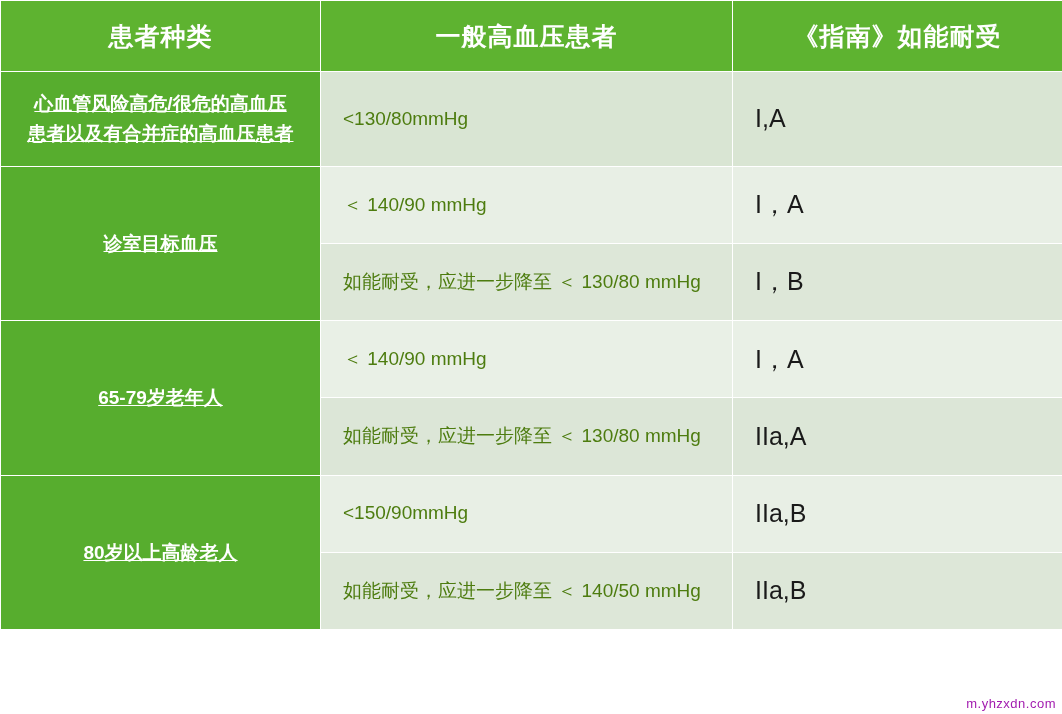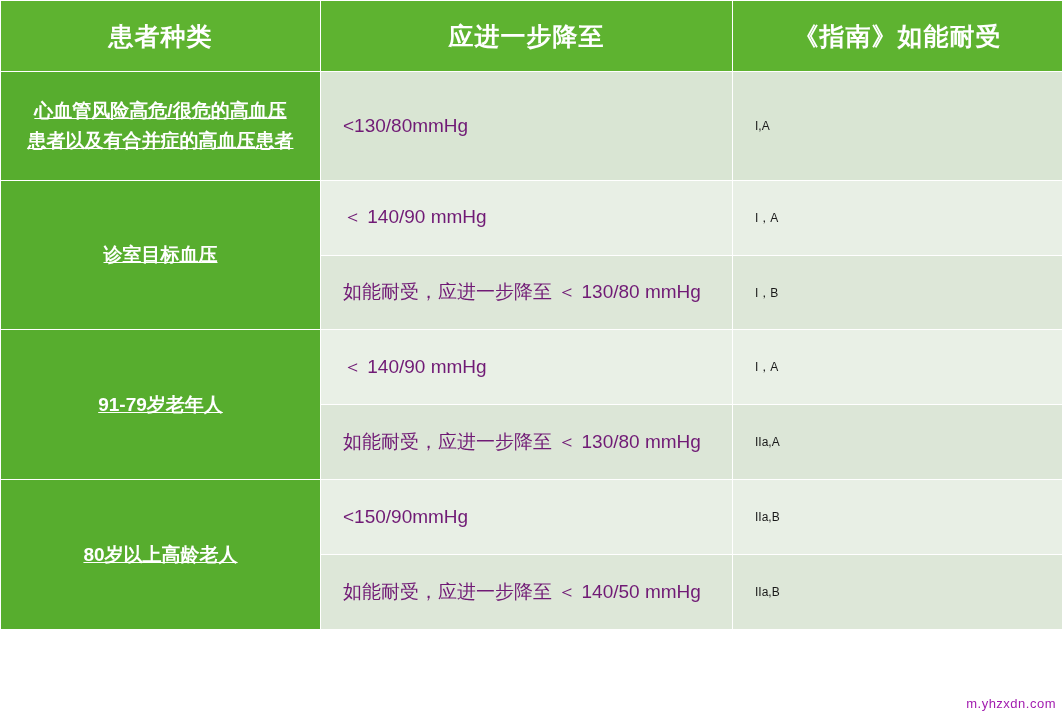--- a/index.html
+++ b/index.html
@@ -50,28 +50,28 @@
     font-weight: bold;
     text-align: center;
     vertical-align: middle;
     border: 1px solid #ffffff;
     line-height: 1.55;
     padding: 6px 24px;
     text-decoration: underline;
   }
   .val-cell {
     font-size: 19px;
-    color: #701a75;
+    color: #4d7c0f;
     vertical-align: middle;
     border: 1px solid #ffffff;
     padding: 10px 22px;
     line-height: 1.5;
   }
   .grade-cell {
-    font-size: 12px;
+    font-size: 25px;
     color: #1a1a1a;
     vertical-align: middle;
     border: 1px solid #ffffff;
     padding: 10px 22px;
     line-height: 1.5;
   }
   .shade-a { background: #d9e5d3; }
   .shade-b { background: #e8efe5; }
   .shade-c { background: #dde7d8; }
   .shade-d { background: #e9f0e6; }
@@ -94,21 +94,21 @@
 <div id="table-wrap">
   <table class="bp-table">
     <colgroup>
       <col class="c1">
         <col class="c2">
         <col class="c3">
     </colgroup>
     <thead>
       <tr>
         <th class="hdr-cell">患者种类</th>
-        <th class="hdr-cell">应进一步降至</th>
+        <th class="hdr-cell">一般高血压患者</th>
         <th class="hdr-cell">《指南》如能耐受</th>
       </tr>
     </thead>
     <tbody>
 
       <tr>
         <td class="cat-cell" rowspan="1">心血管风险高危/很危的高血压患者以及有合并症的高血压患者</td>
         <td class="val-cell shade-a">&lt;130/80mmHg</td>
         <td class="grade-cell shade-a">I,A</td>
       </tr>
@@ -117,21 +117,21 @@
         <td class="cat-cell" rowspan="2">诊室目标血压</td>
         <td class="val-cell shade-b">＜ 140/90 mmHg</td>
         <td class="grade-cell shade-b">I，A</td>
       </tr>
       <tr>
         <td class="val-cell shade-c">如能耐受，应进一步降至 ＜ 130/80 mmHg</td>
         <td class="grade-cell shade-c">I，B</td>
       </tr>
 
       <tr>
-        <td class="cat-cell" rowspan="2">91-79岁老年人</td>
+        <td class="cat-cell" rowspan="2">65-79岁老年人</td>
         <td class="val-cell shade-d">＜ 140/90 mmHg</td>
         <td class="grade-cell shade-d">I，A</td>
       </tr>
       <tr>
         <td class="val-cell shade-e">如能耐受，应进一步降至 ＜ 130/80 mmHg</td>
         <td class="grade-cell shade-e">IIa,A</td>
       </tr>
 
       <tr>
         <td class="cat-cell" rowspan="2">80岁以上高龄老人</td>

